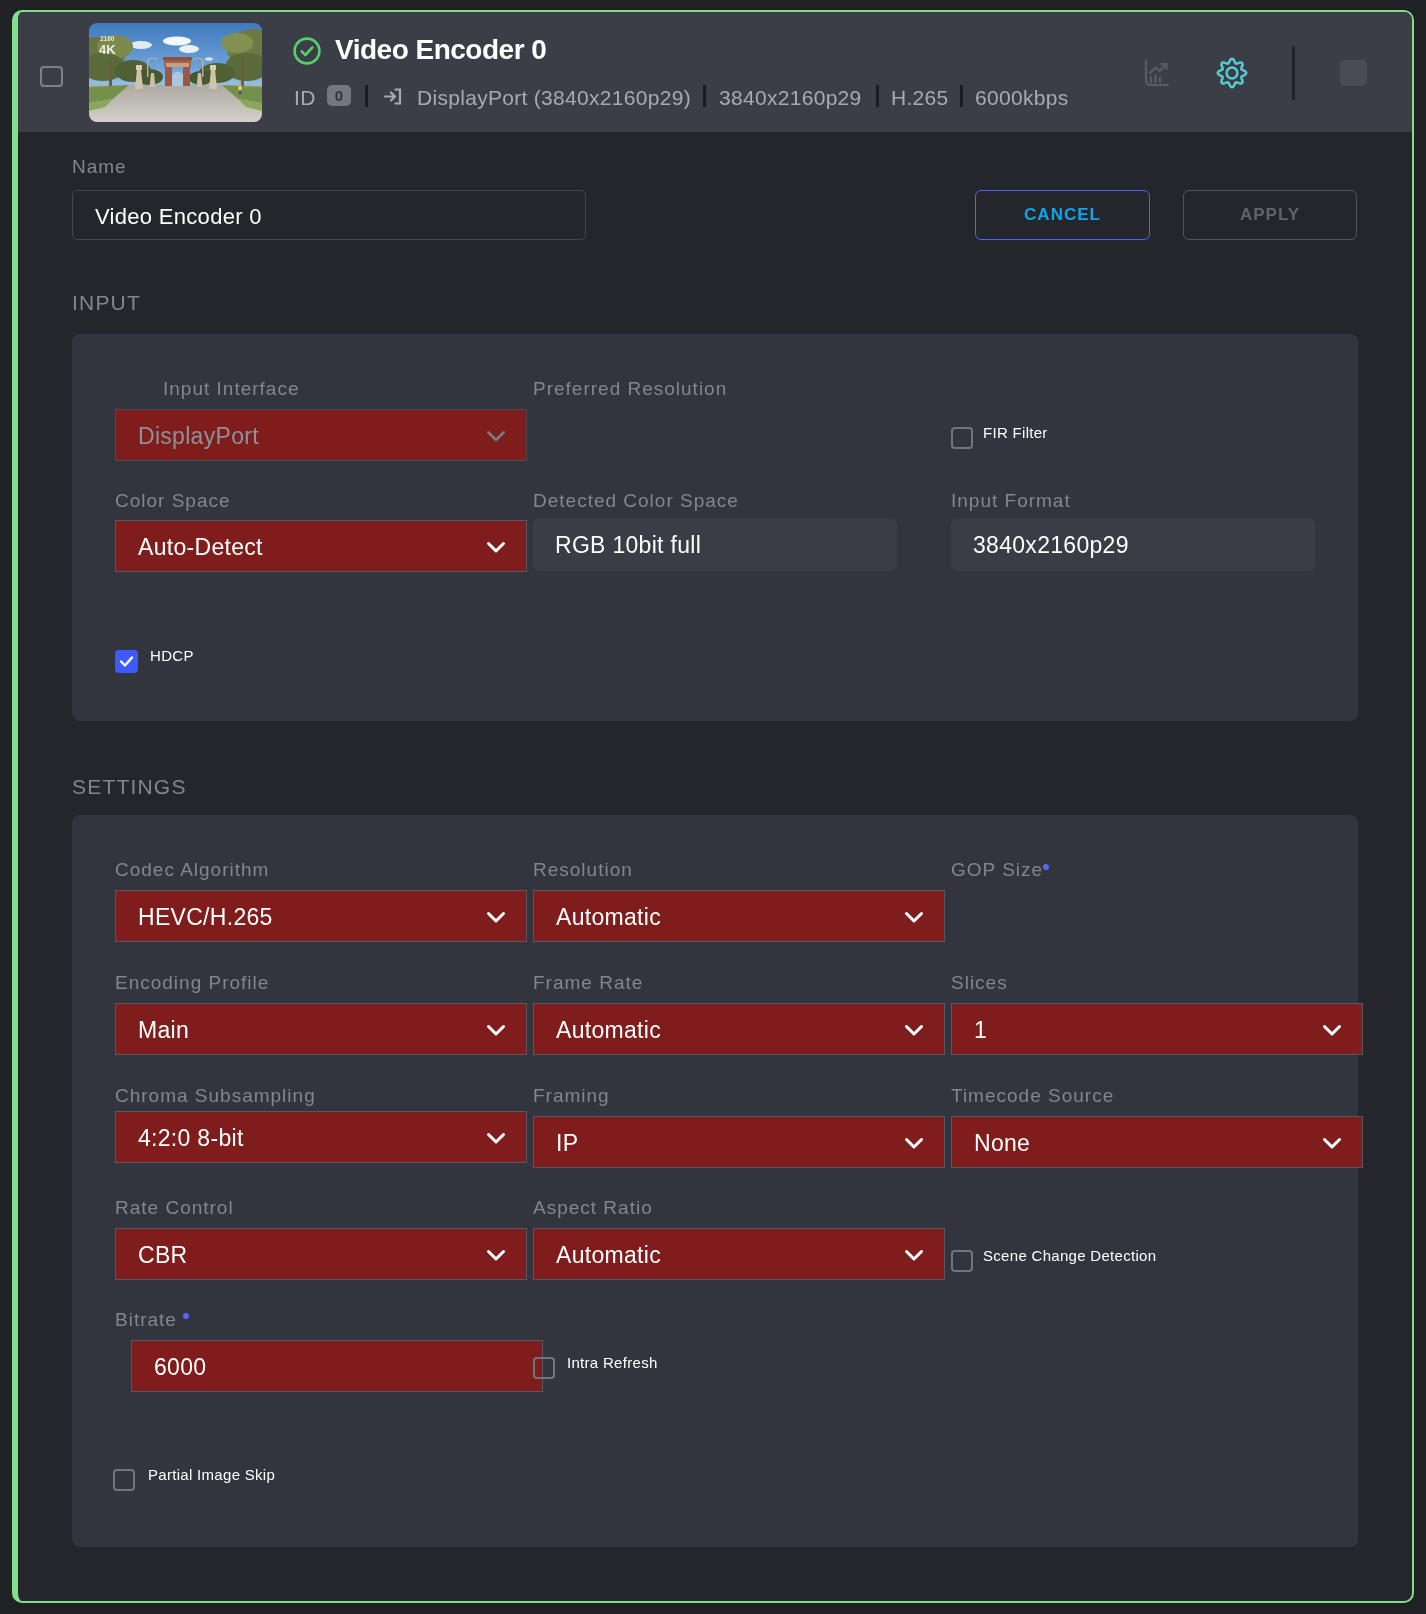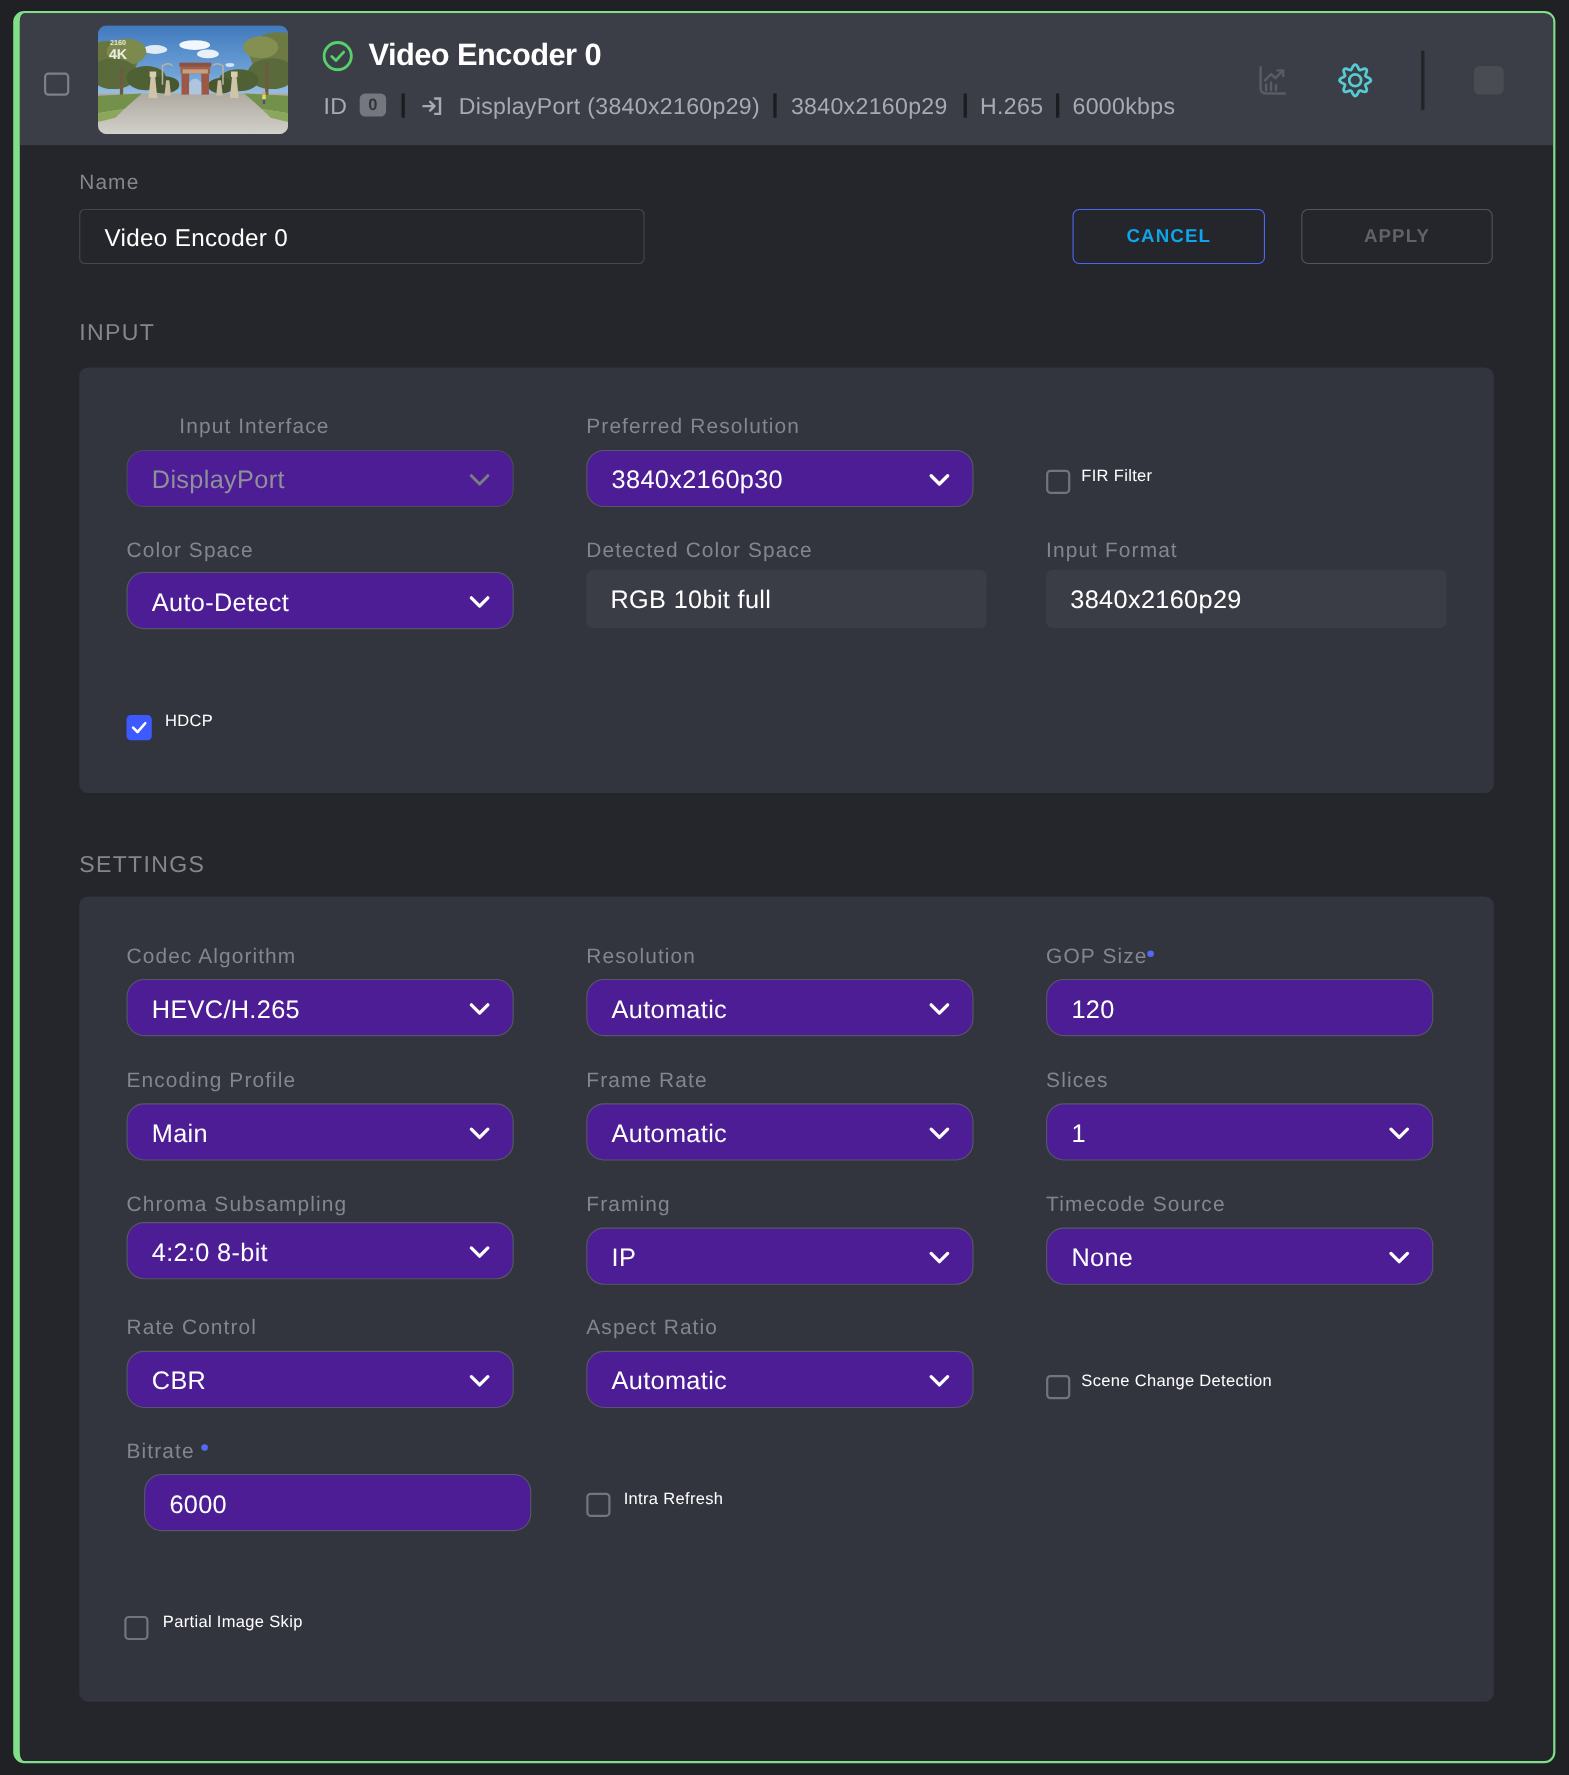--- a/index.html
+++ b/index.html
@@ -1,21 +1,21 @@
 <!DOCTYPE html>
 <html><head>
 <meta charset="utf-8">
 <style>
 *{margin:0;padding:0;box-sizing:border-box;}
 html,body{width:1426px;height:1614px;background:#1f2124;font-family:"Liberation Sans",sans-serif;overflow:hidden;}
 #card{position:absolute;left:12px;top:10px;width:1402px;height:1593px;border:2px solid #81df8a;border-left-width:6px;border-radius:10px;background:#25262c;overflow:hidden;}
 #hdr{position:absolute;left:0;top:0;width:1394px;height:120px;background:#3c3e47;}
 .abs{position:absolute;}
 .lbl{position:absolute;font-size:19px;color:#84868d;letter-spacing:1px;}
-.fld{position:absolute;width:352px;height:52px;border:1px solid #565965;border-radius:16px;background:#4c1d95;color:#fff;font-size:23px;line-height:53px;padding-left:22px;letter-spacing:.3px;}
+.fld{position:absolute;width:412px;height:52px;border:1px solid #565965;border-radius:0;background:#7f1d1d;color:#fff;font-size:23px;line-height:53px;padding-left:22px;letter-spacing:.3px;}
 .ro{position:absolute;width:364px;height:53px;border-radius:6px;background:#3a3c46;color:#fff;font-size:23px;line-height:55px;padding-left:22px;letter-spacing:.3px;}
 .chev{position:absolute;right:20px;top:20px;}
 .cb{position:absolute;width:22px;height:22px;border:2px solid #73757e;border-radius:4px;}
 .cb.on{background:#3d5afe;border-color:#3d5afe;}
 .cblbl{position:absolute;color:#fff;font-size:15px;letter-spacing:.3px;}
 .sec{position:absolute;font-size:21px;color:#84868d;letter-spacing:1.2px;}
 .panel{position:absolute;left:54px;width:1286px;background:#32343e;border-radius:8px;}
 .dot{position:absolute;width:6px;height:6px;border-radius:3px;background:#536af5;}
 .pipe{position:absolute;width:3px;height:22px;background:#1b1c20;top:73px;}
 .sub{position:absolute;top:73px;font-size:21px;color:#a8aab1;letter-spacing:.3px;line-height:26px;}
@@ -137,25 +137,20 @@
 
   <div class="sec" style="left:54px;top:279px;">INPUT</div>
   <div class="panel" style="top:322px;height:387px;" id="p1">
     <div class="lbl" style="left:43px;top:44px;margin-left:48px;">Input Interface</div>
     <div class="fld" style="left:43px;top:75px;color:#8f919a;border-color:#4a4c55;">DisplayPort
       <svg class="chev" width="20" height="13" viewBox="0 0 20 13">
           <path d="M2.5 2.5 L10 10 L17.5 2.5" fill="none" stroke="#797c84" stroke-width="2.8" stroke-linecap="round" stroke-linejoin="round"></path>
         </svg>
     </div>
     <div class="lbl" style="left:461px;top:44px;">Preferred Resolution</div>
-    <div class="fld" style="left:461px;top:75px;">3840x2160p30
-      <svg class="chev" width="20" height="13" viewBox="0 0 20 13">
-          <path d="M2.5 2.5 L10 10 L17.5 2.5" fill="none" stroke="#fff" stroke-width="3" stroke-linecap="round" stroke-linejoin="round"></path>
-        </svg>
-    </div>
     <div class="cb" style="left:879px;top:93px;"></div>
     <div class="cblbl" style="left:911px;top:90px;">FIR Filter</div>
     <div class="lbl" style="left:43px;top:156px;">Color Space</div>
     <div class="fld" style="left:43px;top:186px;">Auto-Detect
       <svg class="chev" width="20" height="13" viewBox="0 0 20 13">
           <path d="M2.5 2.5 L10 10 L17.5 2.5" fill="none" stroke="#fff" stroke-width="3" stroke-linecap="round" stroke-linejoin="round"></path>
         </svg>
     </div>
     <div class="lbl" style="left:461px;top:156px;">Detected Color Space</div>
     <div class="ro" style="left:461px;top:184px;">RGB 10bit full</div>
@@ -178,21 +173,20 @@
         </svg>
     </div>
     <div class="lbl" style="left:461px;top:44px;">Resolution</div>
     <div class="fld" style="left:461px;top:75px;">Automatic
       <svg class="chev" width="20" height="13" viewBox="0 0 20 13">
           <path d="M2.5 2.5 L10 10 L17.5 2.5" fill="none" stroke="#fff" stroke-width="3" stroke-linecap="round" stroke-linejoin="round"></path>
         </svg>
     </div>
     <div class="lbl" style="left:879px;top:44px;">GOP Size</div>
     <div class="dot" style="left:971px;top:49px;"></div>
-    <div class="fld" style="left:879px;top:75px;">120</div>
     <div class="lbl" style="left:43px;top:157px;">Encoding Profile</div>
     <div class="fld" style="left:43px;top:188px;">Main
       <svg class="chev" width="20" height="13" viewBox="0 0 20 13">
           <path d="M2.5 2.5 L10 10 L17.5 2.5" fill="none" stroke="#fff" stroke-width="3" stroke-linecap="round" stroke-linejoin="round"></path>
         </svg>
     </div>
     <div class="lbl" style="left:461px;top:157px;">Frame Rate</div>
     <div class="fld" style="left:461px;top:188px;">Automatic
       <svg class="chev" width="20" height="13" viewBox="0 0 20 13">
           <path d="M2.5 2.5 L10 10 L17.5 2.5" fill="none" stroke="#fff" stroke-width="3" stroke-linecap="round" stroke-linejoin="round"></path>

